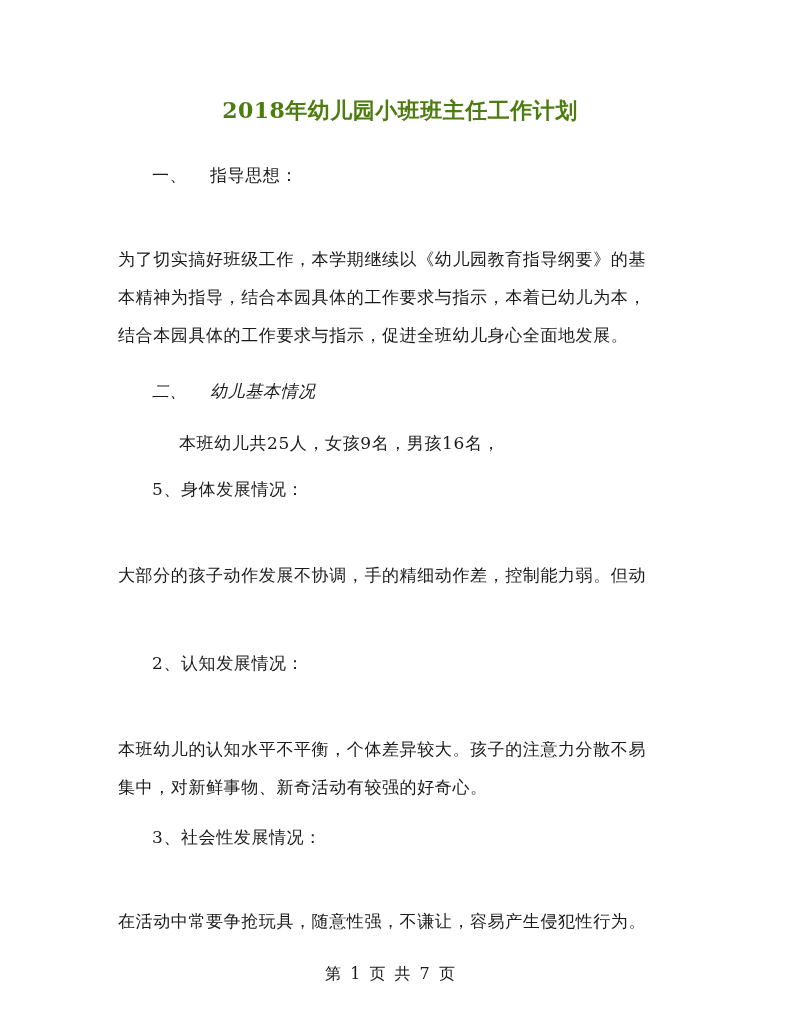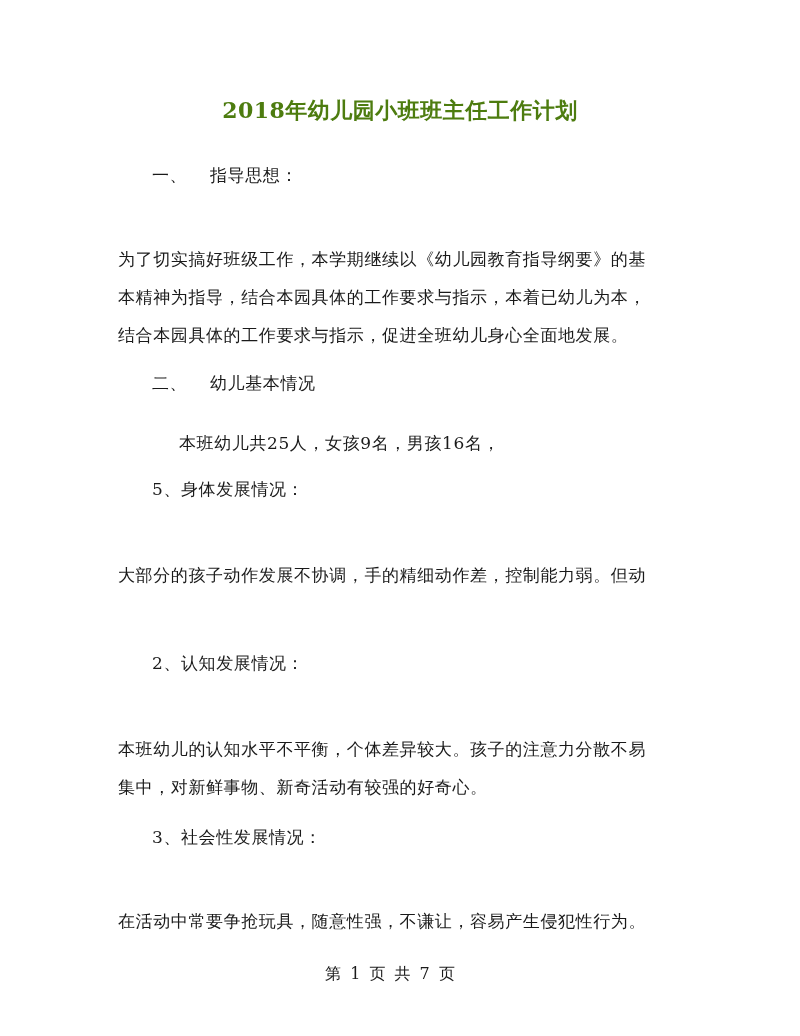--- a/index.html
+++ b/index.html
@@ -55,21 +55,21 @@
   <div class="title">2018年幼儿园小班班主任工作计划</div>
 
   <div class="line indent" style="top:164px;">
     <span class="heading-num">一、</span><span>指导思想：</span>
   </div>
 
   <div class="line" style="top:248px;">为了切实搞好班级工作，本学期继续以《幼儿园教育指导纲要》的基</div>
   <div class="line" style="top:286px;">本精神为指导，结合本园具体的工作要求与指示，本着已幼儿为本，</div>
   <div class="line" style="top:324px;">结合本园具体的工作要求与指示，促进全班幼儿身心全面地发展。</div>
 
-  <div class="line indent" style="top:372px;">
+  <div class="line indent" style="top:380px;font-style:italic;">
     <span class="heading-num">二、</span><span>幼儿基本情况</span>
   </div>
 
   <div class="line indent" style="top:432px;margin-left:27px;">本班幼儿共25人，女孩9名，男孩16名，</div>
 
   <div class="line indent" style="top:478px;">5、身体发展情况：</div>
 
   <div class="line" style="top:564px;">大部分的孩子动作发展不协调，手的精细动作差，控制能力弱。但动</div>
 
   <div class="line indent" style="top:652px;">2、认知发展情况：</div>

